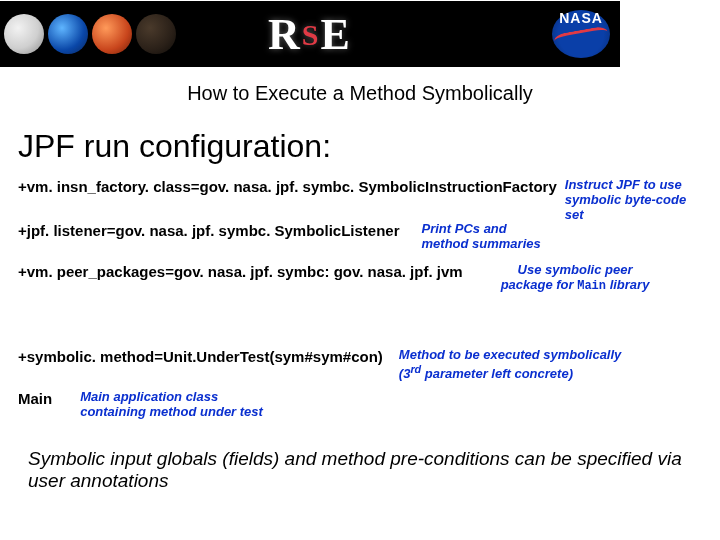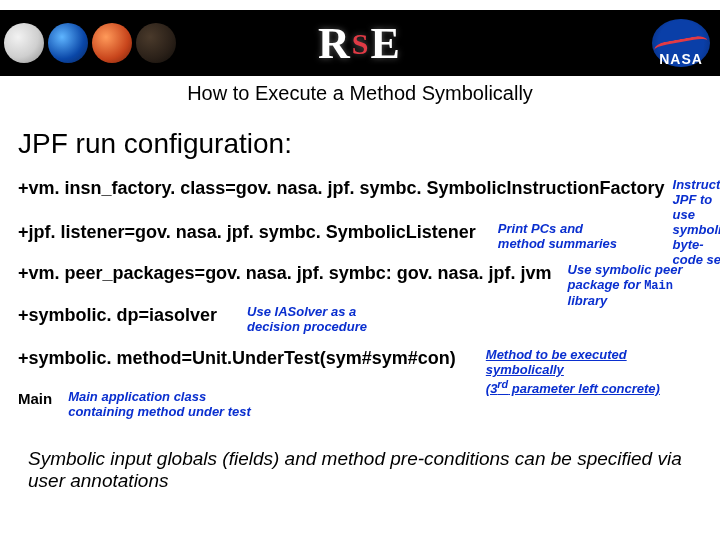--- a/index.html
+++ b/index.html
@@ -14,22 +14,22 @@
   }
   .slide {
     position: relative;
     width: 720px;
     height: 540px;
     box-sizing: border-box;
   }
   
   .header {
     position: absolute;
-    left: 0; top: 10px;
-    width: 720px;
+    left: 0; top: 1px;
+    width: 620px;
     height: 66px;
     background: #000;
     display: flex;
     align-items: center;
   }
   .planets {
     display: flex;
     align-items: center;
     margin-left: 4px;
   }
@@ -72,21 +72,21 @@
   .nasa-badge {
     position: absolute;
     right: 10px;
     top: 50%;
     transform: translateY(-50%);
     width: 58px;
     height: 48px;
     border-radius: 50%;
     background: radial-gradient(circle at 50% 50%, #0a3fa8 0%, #0a3fa8 60%, #072a72 100%);
     display: flex;
-    align-items: flex-end;
+    align-items: flex-start;
     justify-content: center;
   }
   .nasa-badge .swoosh {
     position: absolute;
     left: 2px;
     top: 20px;
     width: 54px;
     height: 10px;
     border-top: 3px solid #e03a45;
     border-radius: 50%/100%;
@@ -106,33 +106,33 @@
     left: 0;
     top: 82px;
     width: 720px;
     text-align: center;
     font-size: 20px;
   }
   .subtitle {
     position: absolute;
     left: 18px;
     top: 128px;
-    font-size: 28px;
+    font-size: 32px;
   }
   
   .row {
     position: absolute;
     left: 18px;
     right: 18px;
     display: flex;
     align-items: flex-start;
     column-gap: 8px;
   }
   .cfg {
-    font-size: 18px;
+    font-size: 15px;
     font-weight: bold;
     white-space: nowrap;
     text-align: right;
   }
   .note {
     color: #0a2fcf;
     font-weight: bold;
     font-style: italic;
     font-size: 13px;
     line-height: 1.15;
@@ -190,45 +190,38 @@
   <div class="row" style="top:222px;">
     <div class="cfg">+jpf. listener=gov. nasa. jpf. symbc. SymbolicListener</div>
     <div class="note" style="margin-left:14px;">
       <span>Print PCs and</span><br>
       <span>method summaries</span>
     </div>
   </div>
 
   <div class="row" style="top:263px;">
     <div class="cfg">+vm. peer_packages=gov. nasa. jpf. symbc: gov. nasa. jpf. jvm</div>
-    <div class="note" style="margin-left:8px;">
+    <div class="note" style="margin-left:30px;text-align:center;">
       <span>Use symbolic peer</span><br>
       <span>package for </span><span class="mono">Main</span><span> library</span>
     </div>
   </div>
 
-  <div class="row" style="top:305px;">
-    <div class="cfg">+symbolic. dp=iasolver</div>
-    <div class="note" style="margin-left:22px;">
-      <span>Use IASolver as a</span><br>
-      <span>decision procedure</span>
-    </div>
-  </div>
 
   <div class="row" style="top:348px;">
     <div class="cfg">+symbolic. method=Unit.UnderTest(sym#sym#con)</div>
-    <div class="note" style="margin-left:22px;text-decoration:underline;">
+    <div class="note" style="margin-left:8px;">
       <span>Method to be executed symbolically</span><br>
       <span>(3</span><sup>rd</sup><span> parameter left concrete)</span>
     </div>
   </div>
 
   <div class="row" style="top:390px;gap:16px;">
     <div class="mainkw">Main</div>
-    <div class="note" style="margin-left:0;">
+    <div class="note" style="margin-left:12px;">
       <span>Main application class</span><br>
       <span>containing method under test</span>
     </div>
   </div>
 
   <div class="footnote" style="top:448px;">Symbolic input globals (fields) and method pre-conditions can be specified via user annotations</div>
 
 </div>
 
 </body></html>

